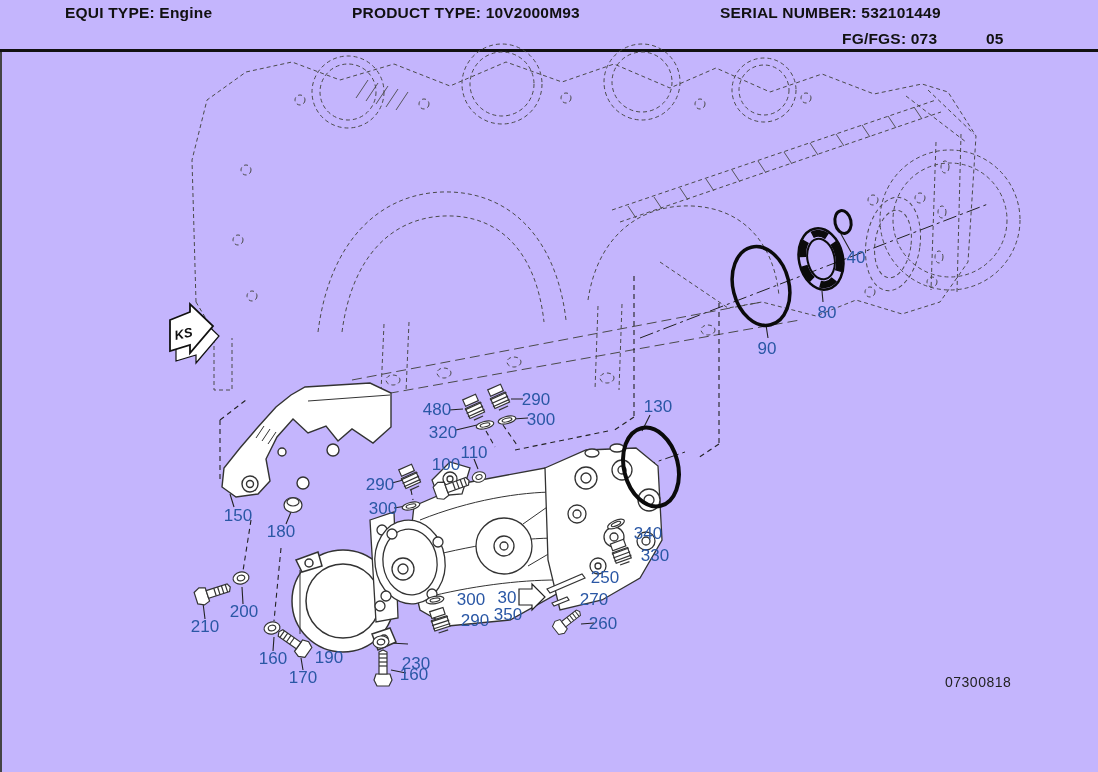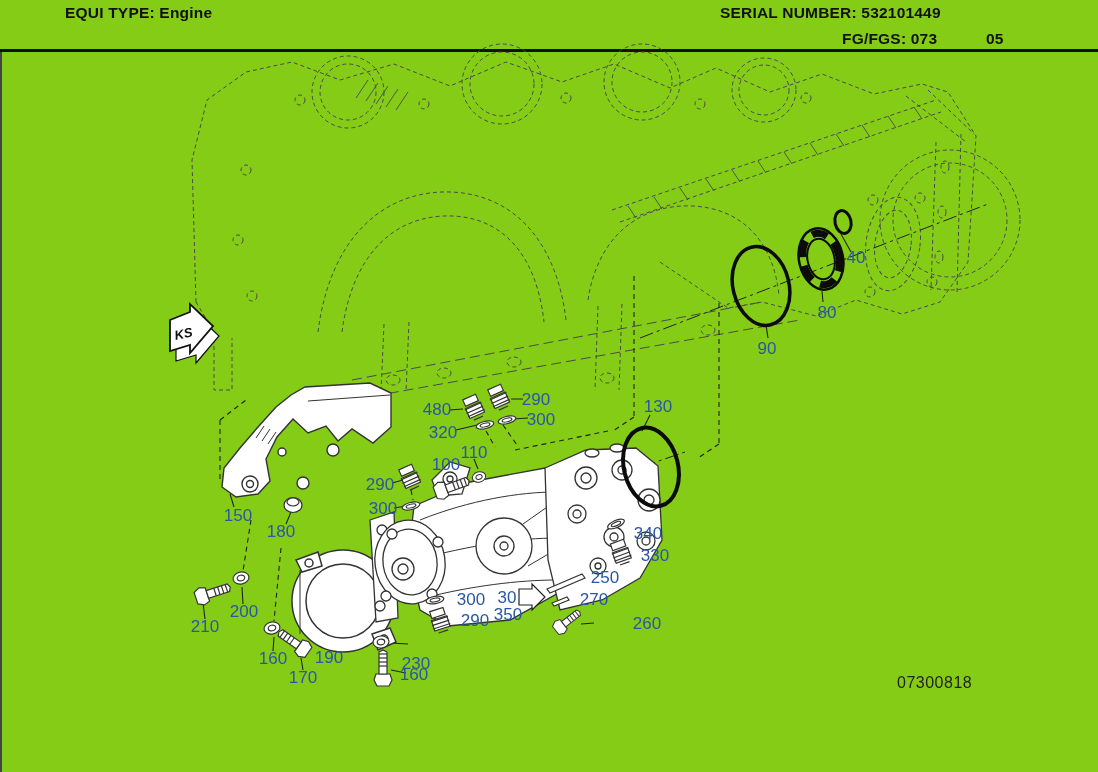--- a/index.html
+++ b/index.html
@@ -1,32 +1,33 @@
 <!DOCTYPE html>
 <html style="--callout-color: #2A57A5;"><head>
 <meta charset="utf-8">
 <style>
   html,body{margin:0;padding:0;background:#fff;}
-  #page{position:relative;width:1098px;height:772px;background:#84cc16;overflow:hidden;
+  #page{position:relative;width:1098px;height:772px;background:#c4b5fd;overflow:hidden;
         font-family:"Liberation Sans",sans-serif;}
   .hdr{position:absolute;font-weight:bold;font-size:15.5px;color:#111;white-space:nowrap;letter-spacing:.2px;}
   #rule{position:absolute;left:0;top:49px;width:1098px;height:3px;background:#111;}
   #leftedge{position:absolute;left:0;top:52px;width:2px;height:720px;background:#444;}
   #callout-layer{position:absolute;left:0;top:0;width:1098px;height:580px;}
   .callout{position:absolute;transform:translate(-50%,-50%);color:var(--callout-color,#2A57A5);
            font-size:17px;line-height:1;white-space:nowrap;cursor:pointer;}
-  #drawnum{position:absolute;font-size:16px;color:#222;letter-spacing:.5px;}
+  #drawnum{position:absolute;font-size:14px;color:#222;letter-spacing:.5px;margin-left:48px;}
   svg{position:absolute;left:0;top:0;pointer-events:none;}
 </style>
 </head>
 <body>
 
 <div id="page">
 
   <div class="hdr" style="left:65px;top:4px">EQUI TYPE: Engine</div>
+  <div class="hdr" style="left:352px;top:4px">PRODUCT TYPE: 10V2000M93</div>
   <div class="hdr" style="left:720px;top:4px">SERIAL NUMBER: 532101449</div>
   <div class="hdr" style="left:842px;top:30px">FG/FGS: 073</div>
   <div class="hdr" style="left:986px;top:30px">05</div>
   <div id="rule"></div>
   <div id="leftedge"></div>
 
   <svg width="1098" height="772" viewBox="0 0 1098 772">
     <defs>
       <g id="washer">
           <ellipse rx="8" ry="6" fill="#fff"></ellipse>
@@ -262,19 +263,19 @@
       <div class="callout" style="left: 303px; top: 677px;">170</div>
       <div class="callout" style="left: 329px; top: 657px;">190</div>
       <div class="callout" style="left: 416px; top: 644px; margin-top: 19px;">230</div>
       <div class="callout" style="left: 414px; top: 674px;">160</div>
       <div class="callout" style="left: 471px; top: 599px;">300</div>
       <div class="callout" style="left: 475px; top: 620px;">290</div>
       <div class="callout" style="left: 507px; top: 597px;">30</div>
       <div class="callout" style="left: 508px; top: 614px;">350</div>
       <div class="callout" style="left: 605px; top: 577px;">250</div>
       <div class="callout" style="left: 594px; top: 599px;">270</div>
-      <div class="callout" style="left: 603px; top: 623px; margin-left: 44px;">260</div>
+      <div class="callout" style="left: 603px; top: 623px;">260</div>
       <div class="callout" style="left: 648px; top: 533px;">340</div>
       <div class="callout" style="left: 655px; top: 555px;">330</div>
     </div>
 
   <div id="drawnum" style="left:897px;top:674px">07300818</div>
 </div>
 
 </body></html>

